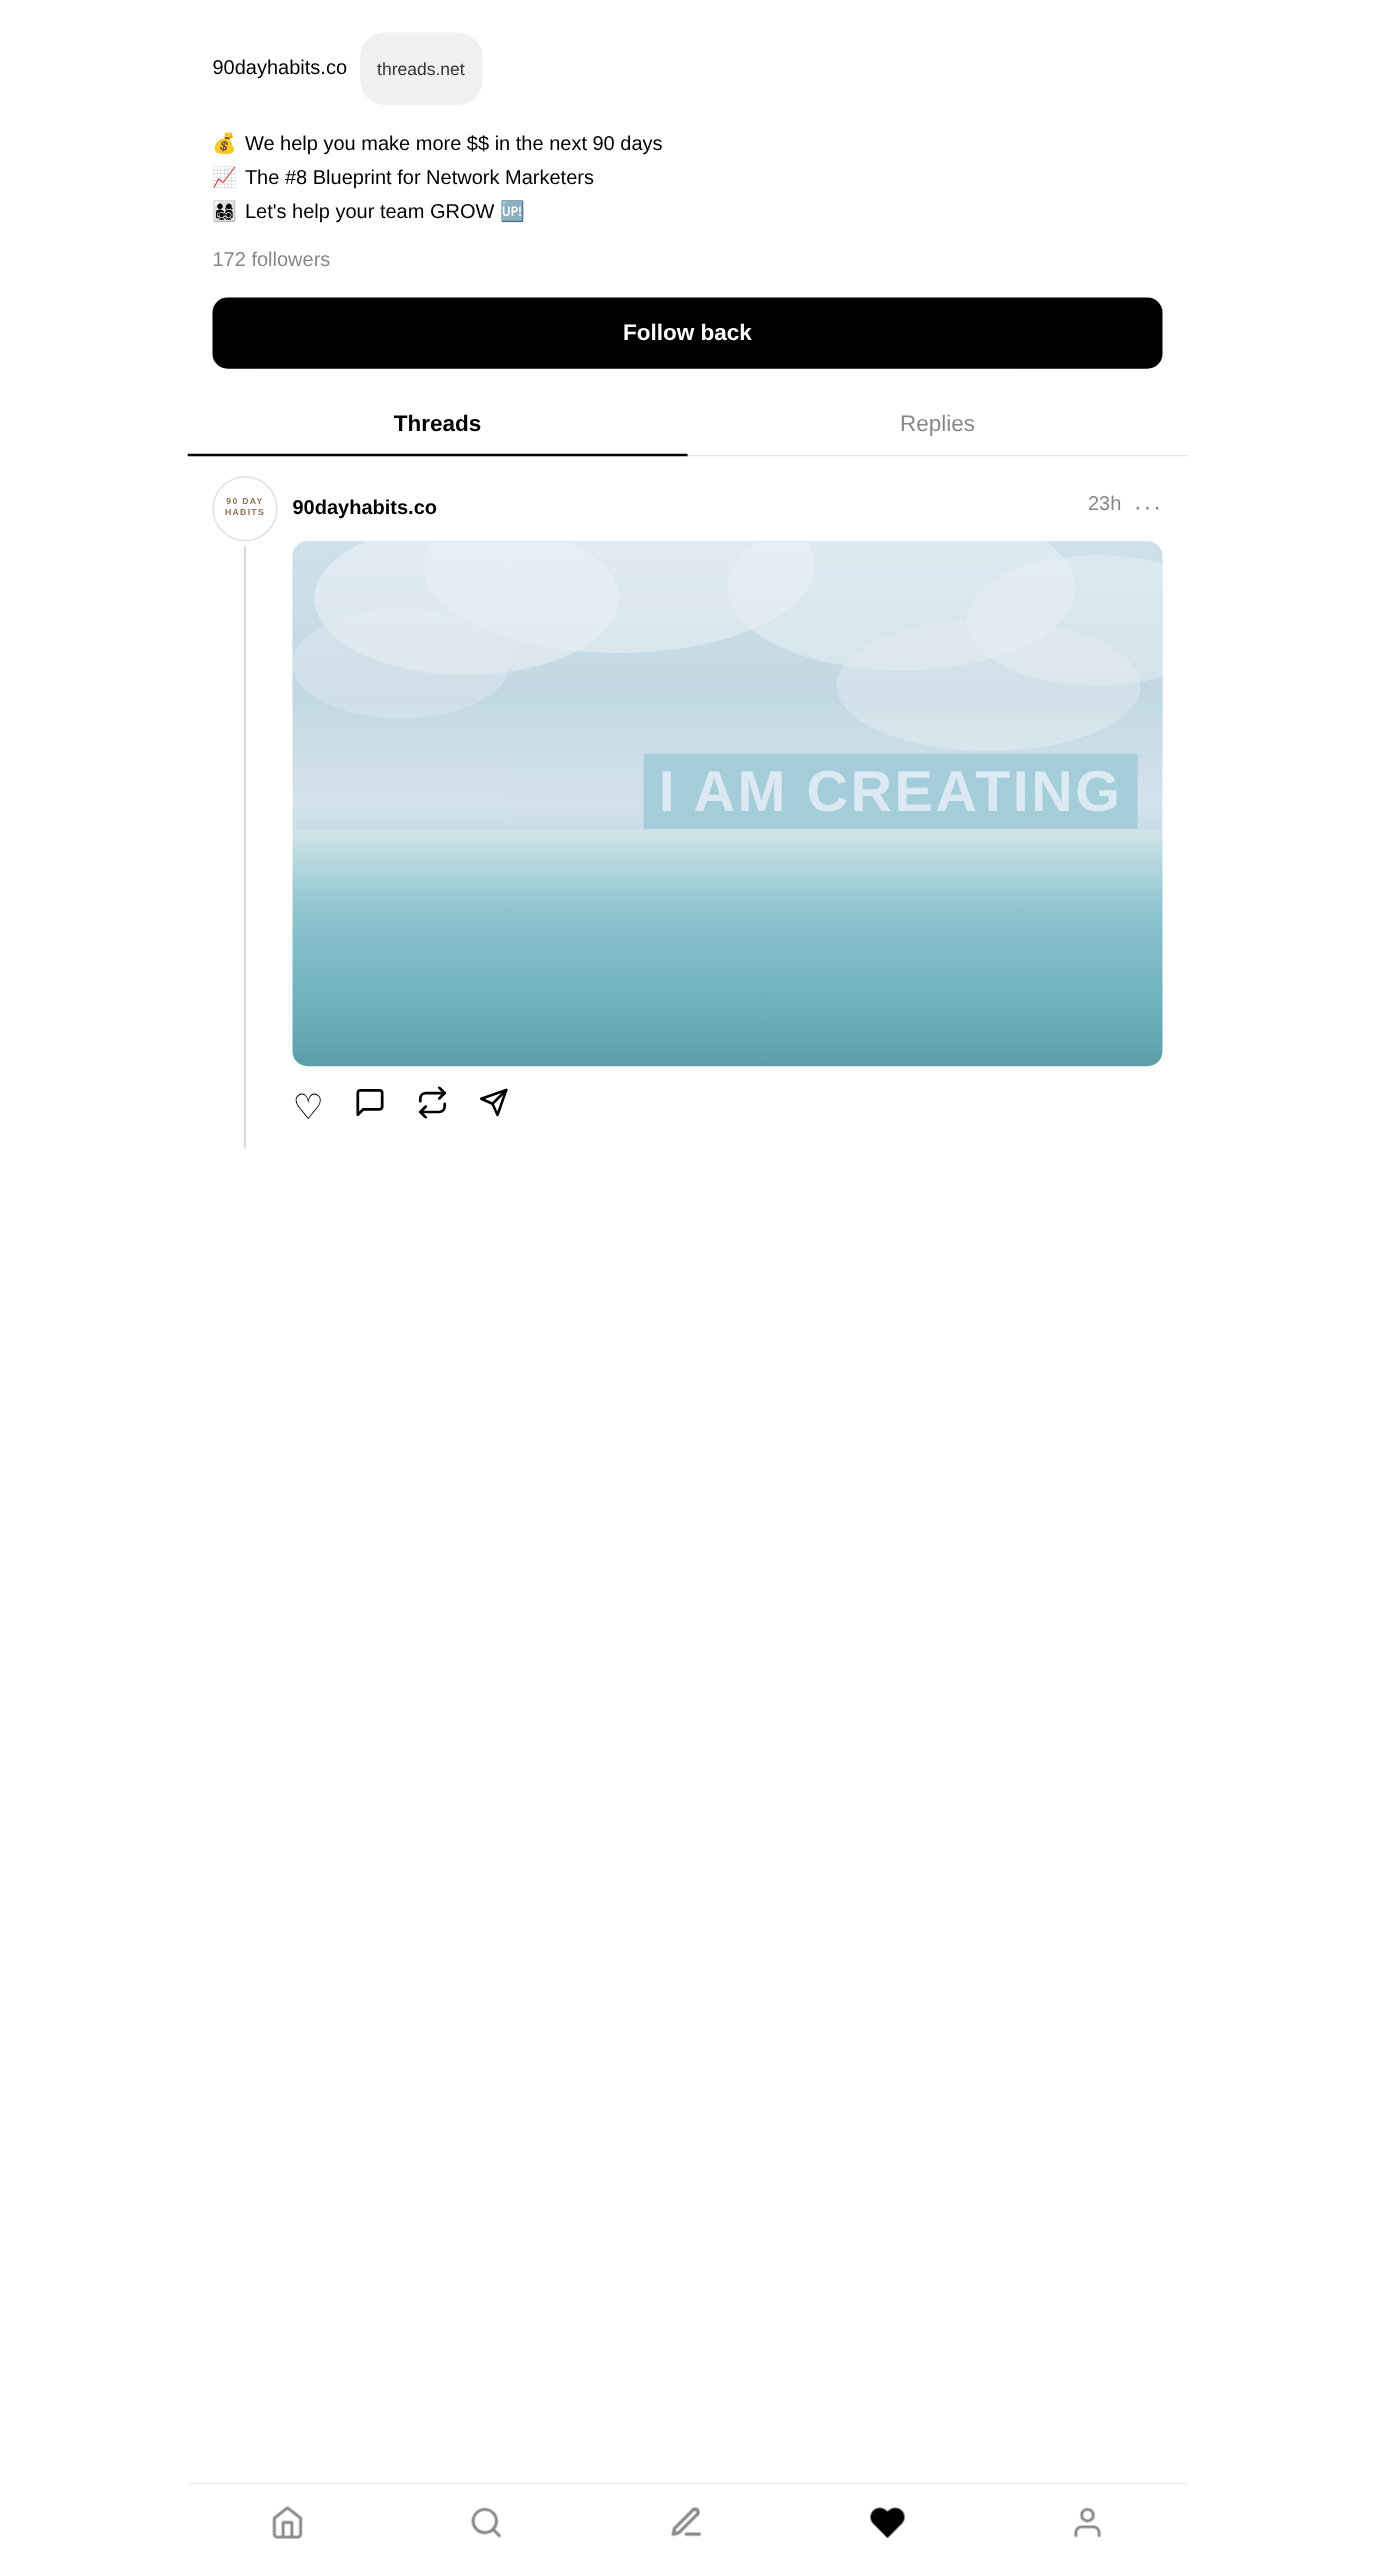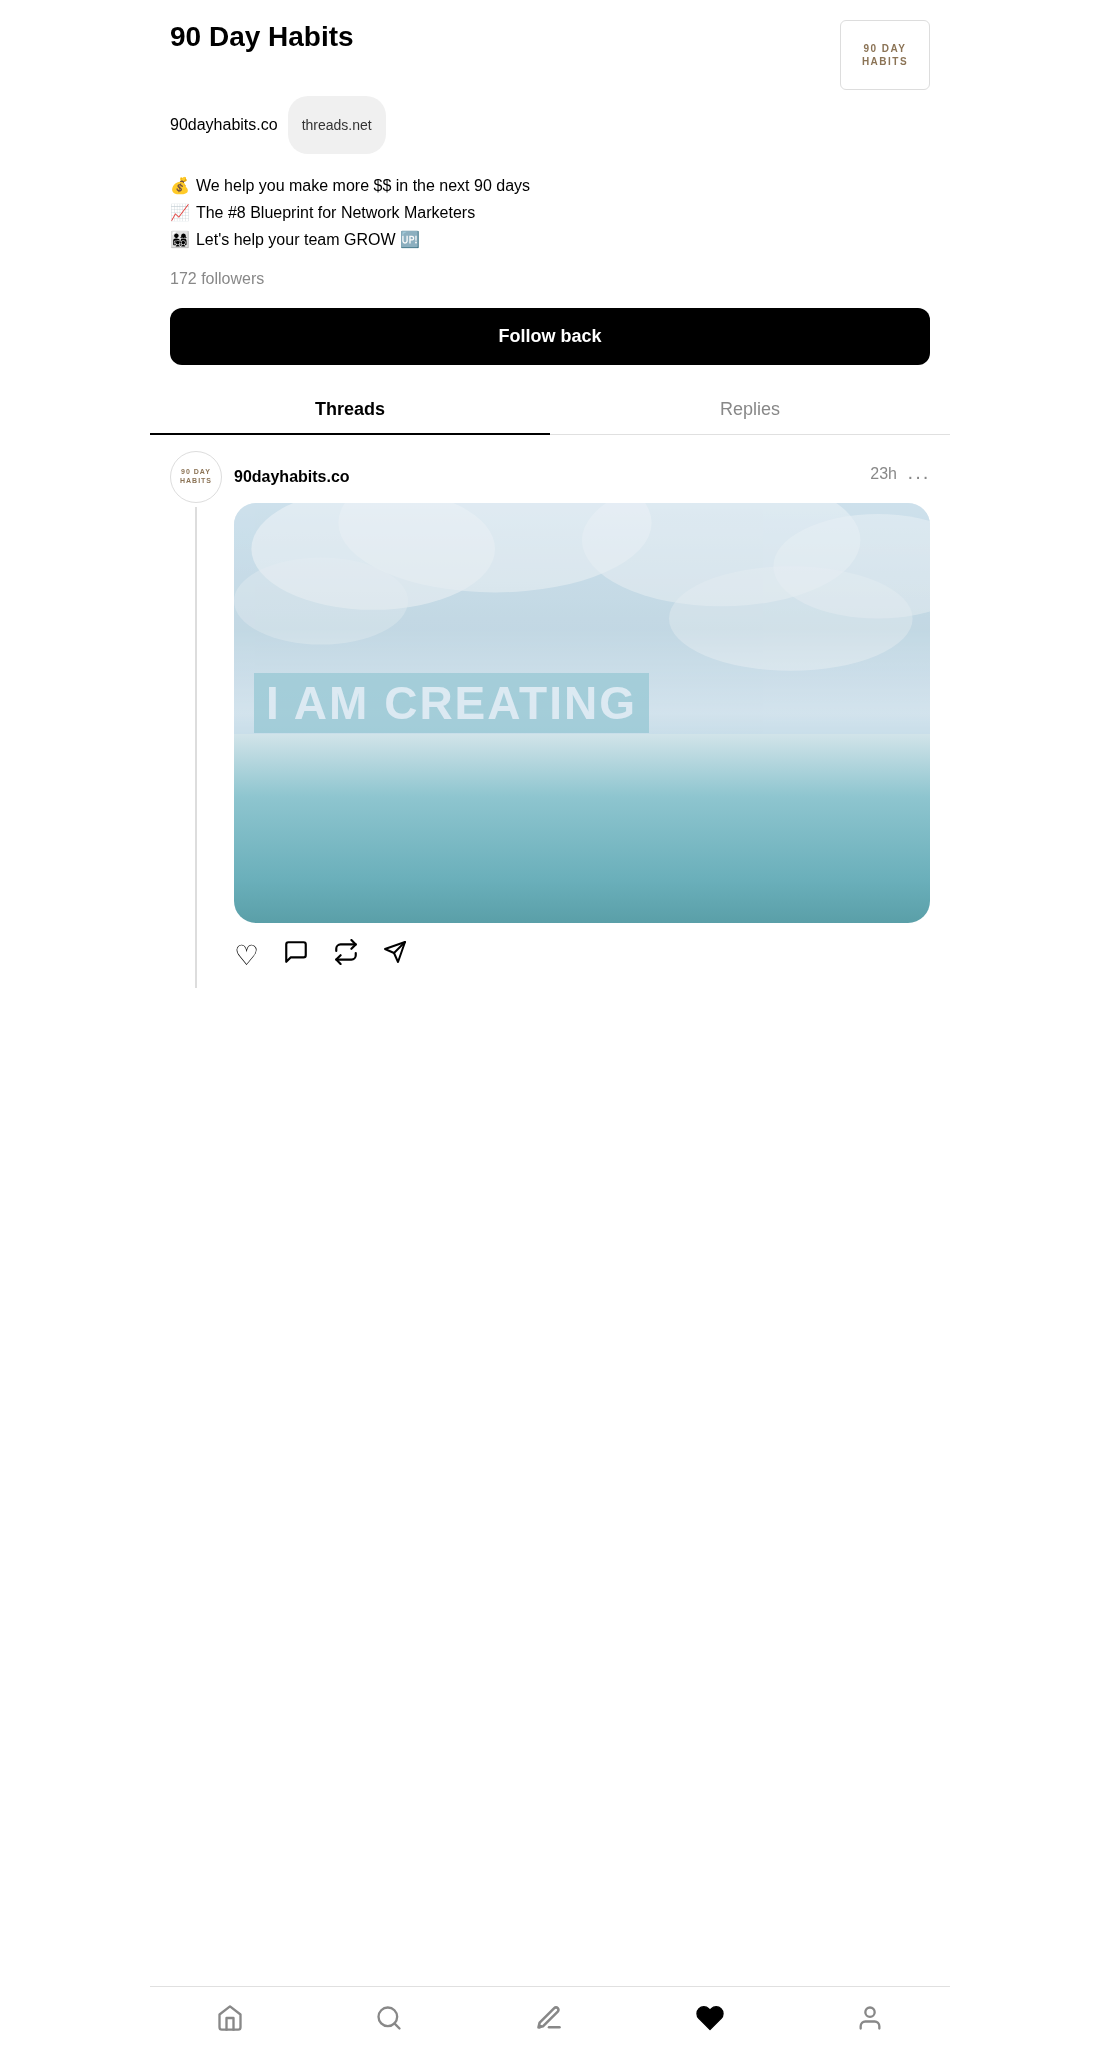--- a/index.html
+++ b/index.html
@@ -218,28 +218,28 @@
       margin-top: 4px;
     }
     .post-content {
       flex: 1;
       padding-bottom: 16px;
     }
 
     
     .post-image {
       width: 100%;
-      border-radius: 22px;
+      border-radius: 12px;
       overflow: hidden;
       margin-bottom: 16px;
       background: linear-gradient(180deg, #c8dae8 0%, #b8cdd8 30%, #e8eef2 50%, #8ec5cf 70%, #6aafba 90%, #5a9fa8 100%);
       height: 420px;
       display: flex;
       align-items: center;
-      justify-content: flex-start;
+      justify-content: flex-end;
       position: relative;
     }
     .post-image-overlay {
       text-align: center;
       padding: 20px;
     }
     .affirmation-text {
       display: inline;
       background: rgba(95, 175, 185, 0.85);
       color: #fff;
@@ -297,27 +297,20 @@
       left: 0;
       width: 100%;
       height: 55%;
       opacity: 0.6;
     }
   </style>
 </head>
 <body>
 
 <div class="profile-header">
-  <div class="profile-top">
-    <div class="profile-name">90 Day Habits</div>
-    <div class="profile-logo">
-      <div class="profile-logo-text-top">90 DAY</div>
-      <div class="profile-logo-text-bottom">HABITS</div>
-    </div>
-  </div>
   <div class="profile-username-row">
     <span class="profile-username">90dayhabits.co</span>
     <span class="profile-badge">threads.net</span>
   </div>
   <div class="profile-bio">
     <div class="bio-line">
       <span>💰</span>
       <span>We help you make more $$ in the next 90 days</span>
     </div>
     <div class="bio-line">

